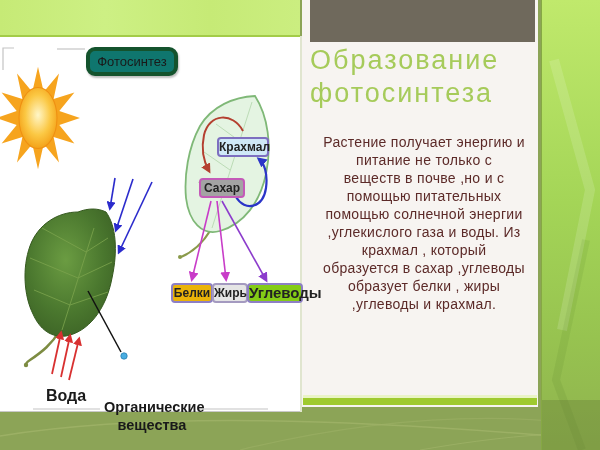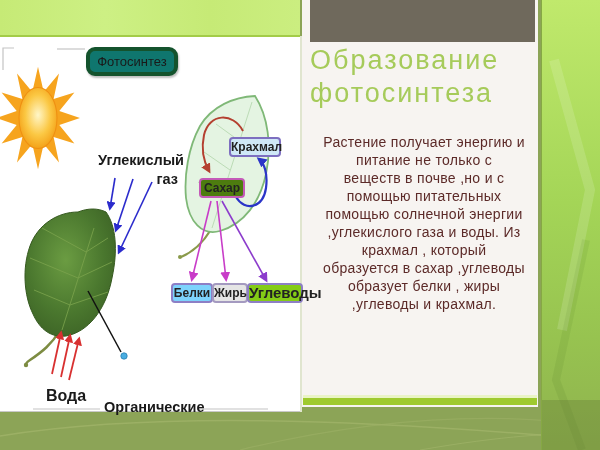--- a/index.html
+++ b/index.html
@@ -56,23 +56,23 @@
     box-shadow:1px 2px 2px rgba(0,0,0,0.25);
   }
   .co2-label{left:98px;top:151px;width:80px;text-align:right;font-size:14.5px;font-weight:700;line-height:19px;}
   .water-label{left:40px;top:387px;width:52px;text-align:center;font-size:16px;font-weight:700;}
   .organic-label{left:104px;top:366px;width:96px;text-align:center;font-size:14.5px;font-weight:700;line-height:18px;margin-top:32px;}
   .node{
     position:absolute;z-index:4;text-align:center;color:#222;
     font-size:12px;font-weight:700;line-height:16px;height:16px;
     border-radius:4px;
   }
-  .node-starch{left:217px;top:137px;width:48px;border:2px solid #7d6fc0;background:#cfe8f7;margin-left:12px;}
-  .node-sugar{left:199px;top:178px;width:42px;border:2px solid #c45ab8;background:#4d7c0f;}
-  .node-proteins{left:171px;top:283px;width:38px;border:2px solid #8d7fc5;background:#7dd3fc;}
+  .node-starch{left:217px;top:137px;width:48px;border:2px solid #7d6fc0;background:#cfe8f7;}
+  .node-sugar{left:199px;top:178px;width:42px;border:2px solid #c45ab8;background:#a3a3a3;}
+  .node-proteins{left:171px;top:283px;width:38px;border:2px solid #8d7fc5;background:#eab308;}
   .node-fats{left:212px;top:283px;width:32px;border:2px solid #a49ac0;background:#e5e5e5;}
   .node-carbs{left:247px;top:283px;width:52px;border:2px solid #8d7fc5;background:#84cc16;font-size:15px;}
 </style>
 </head>
 <body>
 
 <div class="slide">
 
   <svg class="bg-decor" width="600" height="450" viewBox="0 0 600 450">
     <path d="M0,436 C150,412 350,418 600,440" stroke="#a2b56b" stroke-width="1.5" fill="none" opacity="0.7"></path>
@@ -202,29 +202,26 @@
 
     <g stroke-width="1.6">
       <line x1="211" y1="201" x2="192" y2="279" stroke="#c83cc8" marker-end="url(#mMag)"></line>
       <line x1="217" y1="201" x2="226" y2="279" stroke="#c83cc8" marker-end="url(#mMag)"></line>
       <line x1="222" y1="201" x2="266" y2="280" stroke="#8c3ccc" marker-end="url(#mPur)"></line>
     </g>
   </svg>
 
   <div class="lbl frame-label">Фотосинтез</div>
 
-  <div class="lbl co2-label">
-    <div>Углекислый</div>
-    <div>газ</div>
-  </div>
 
   <div class="lbl water-label">Вода</div>
 
   <div class="lbl organic-label">
     <div>Органические</div>
+    <div>вещества</div>
   </div>
 
   <div class="node node-starch">Крахмал</div>
   <div class="node node-sugar">Сахар</div>
   <div class="node node-proteins">Белки</div>
   <div class="node node-fats">Жиры</div>
   <div class="node node-carbs">Углеводы</div>
 
 </div>
 

